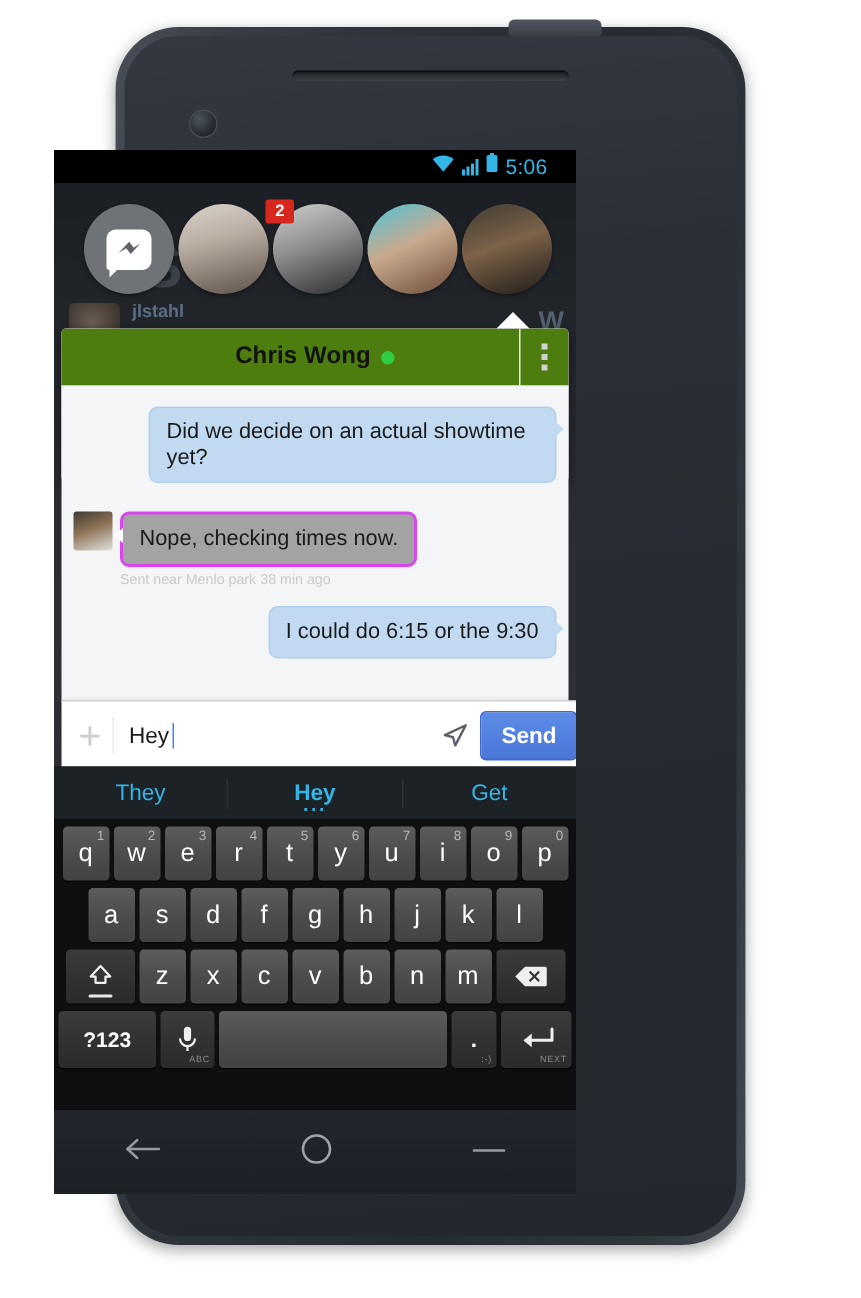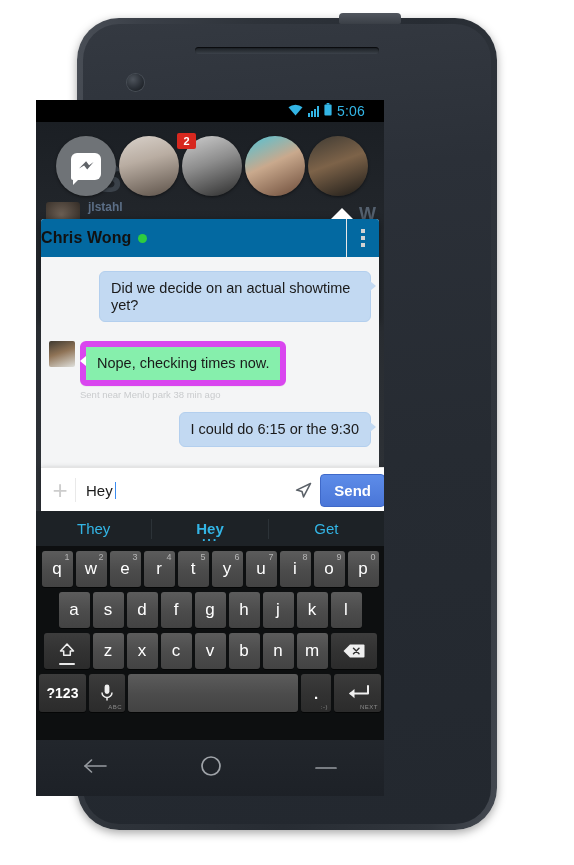--- a/index.html
+++ b/index.html
@@ -121,22 +121,22 @@
     border-bottom:11px solid #ffffff;z-index:12;
   }
 
   
   .chatpanel{
     position:absolute;left:5px;top:119px;width:338px;height:102px;
     background:#ffffff;border-radius:3px;overflow:hidden;
     box-shadow:0 2px 8px rgba(0,0,0,.45);z-index:10;
   }
   .chat-header{
-    position:relative;height:38px;background:#0369a1;display:flex;align-items:center;
-    border-bottom:1px solid #e2e2e2;
+    position:relative;height:38px;background:#4d7c0f;display:flex;align-items:center;
+    justify-content:center;border-bottom:1px solid #e2e2e2;
   }
   .chat-title{font-size:16px;font-weight:bold;color:#111;letter-spacing:.1px;}
   .online-dot{
     width:9px;height:9px;border-radius:50%;background:#2ecc40;margin-left:7px;display:inline-block;
   }
   .overflow{
     position:absolute;right:0;top:0;height:38px;width:32px;border-left:1px solid #e8e8e8;
     display:flex;flex-direction:column;align-items:center;justify-content:center;gap:3px;
   }
   .overflow i{width:4px;height:4px;background:#d2d2d2;display:block;}
@@ -150,21 +150,21 @@
   .msg.in{justify-content:flex-start;}
   .msg.out{justify-content:flex-end;}
   .thumb{
     width:26px;height:26px;flex:0 0 auto;margin-right:5px;border-radius:2px;
     background:linear-gradient(160deg,#3f3a31 0%,#8f7356 45%,#dfe0dc 100%);
   }
   .bubble{
     position:relative;max-width:248px;padding:8px 11px;border-radius:6px;font-size:14.5px;
     line-height:1.15;color:#1a1a1a;
   }
-  .bubble.white{background:#86efac;border:6px solid #d946ef;box-shadow:0 1px 0 rgba(0,0,0,.04);}
+  .bubble.white{background:#a3a3a3;border:2px solid #d946ef;box-shadow:0 1px 0 rgba(0,0,0,.04);}
   .bubble.blue{background:#c2d9f2;border:1px solid #b3cfee;}
   .bubble.white:before{
     content:"";position:absolute;left:-6px;top:9px;width:0;height:0;
     border-top:5px solid transparent;border-bottom:5px solid transparent;border-right:6px solid #fff;
   }
   .bubble.blue:after{
     content:"";position:absolute;right:-6px;top:9px;width:0;height:0;
     border-top:5px solid transparent;border-bottom:5px solid transparent;border-left:6px solid #c2d9f2;
   }
   .meta{font-size:9.5px;color:#c9cbcd;padding-left:39px;margin-top:3px;}
@@ -220,21 +220,21 @@
   .krow1 .key{width:31px;height:36px;}
   .krow2 .key{width:31px;height:36px;}
   .krow3 .key{width:31px;height:36px;}
   .krow4 .key{height:38px;}
   .key .num{
     position:absolute;top:1px;right:3px;font-size:9px;color:#b7b7b7;font-weight:normal;
   }
   .key.dark{background:linear-gradient(180deg,#3c3c3c 0%,#323232 52%,#2b2b2b 100%);}
   .key.shift{width:46px;}
   .key.back{width:46px;}
-  .key.sym{width:47px;}
+  .key.sym{width:65px;}
   .key.mic{width:36px;}
   .key.space{flex:1 1 auto;}
   .key.period{width:30px;}
   .key.enter{width:47px;}
   .key .mini{
     position:absolute;bottom:2px;right:3px;font-size:6px;color:#8a8a8a;letter-spacing:.5px;
   }
   .key .underline{
     position:absolute;bottom:4px;left:50%;transform:translateX(-50%);
     width:16px;height:2px;background:#e8e8e8;border-radius:1px;

